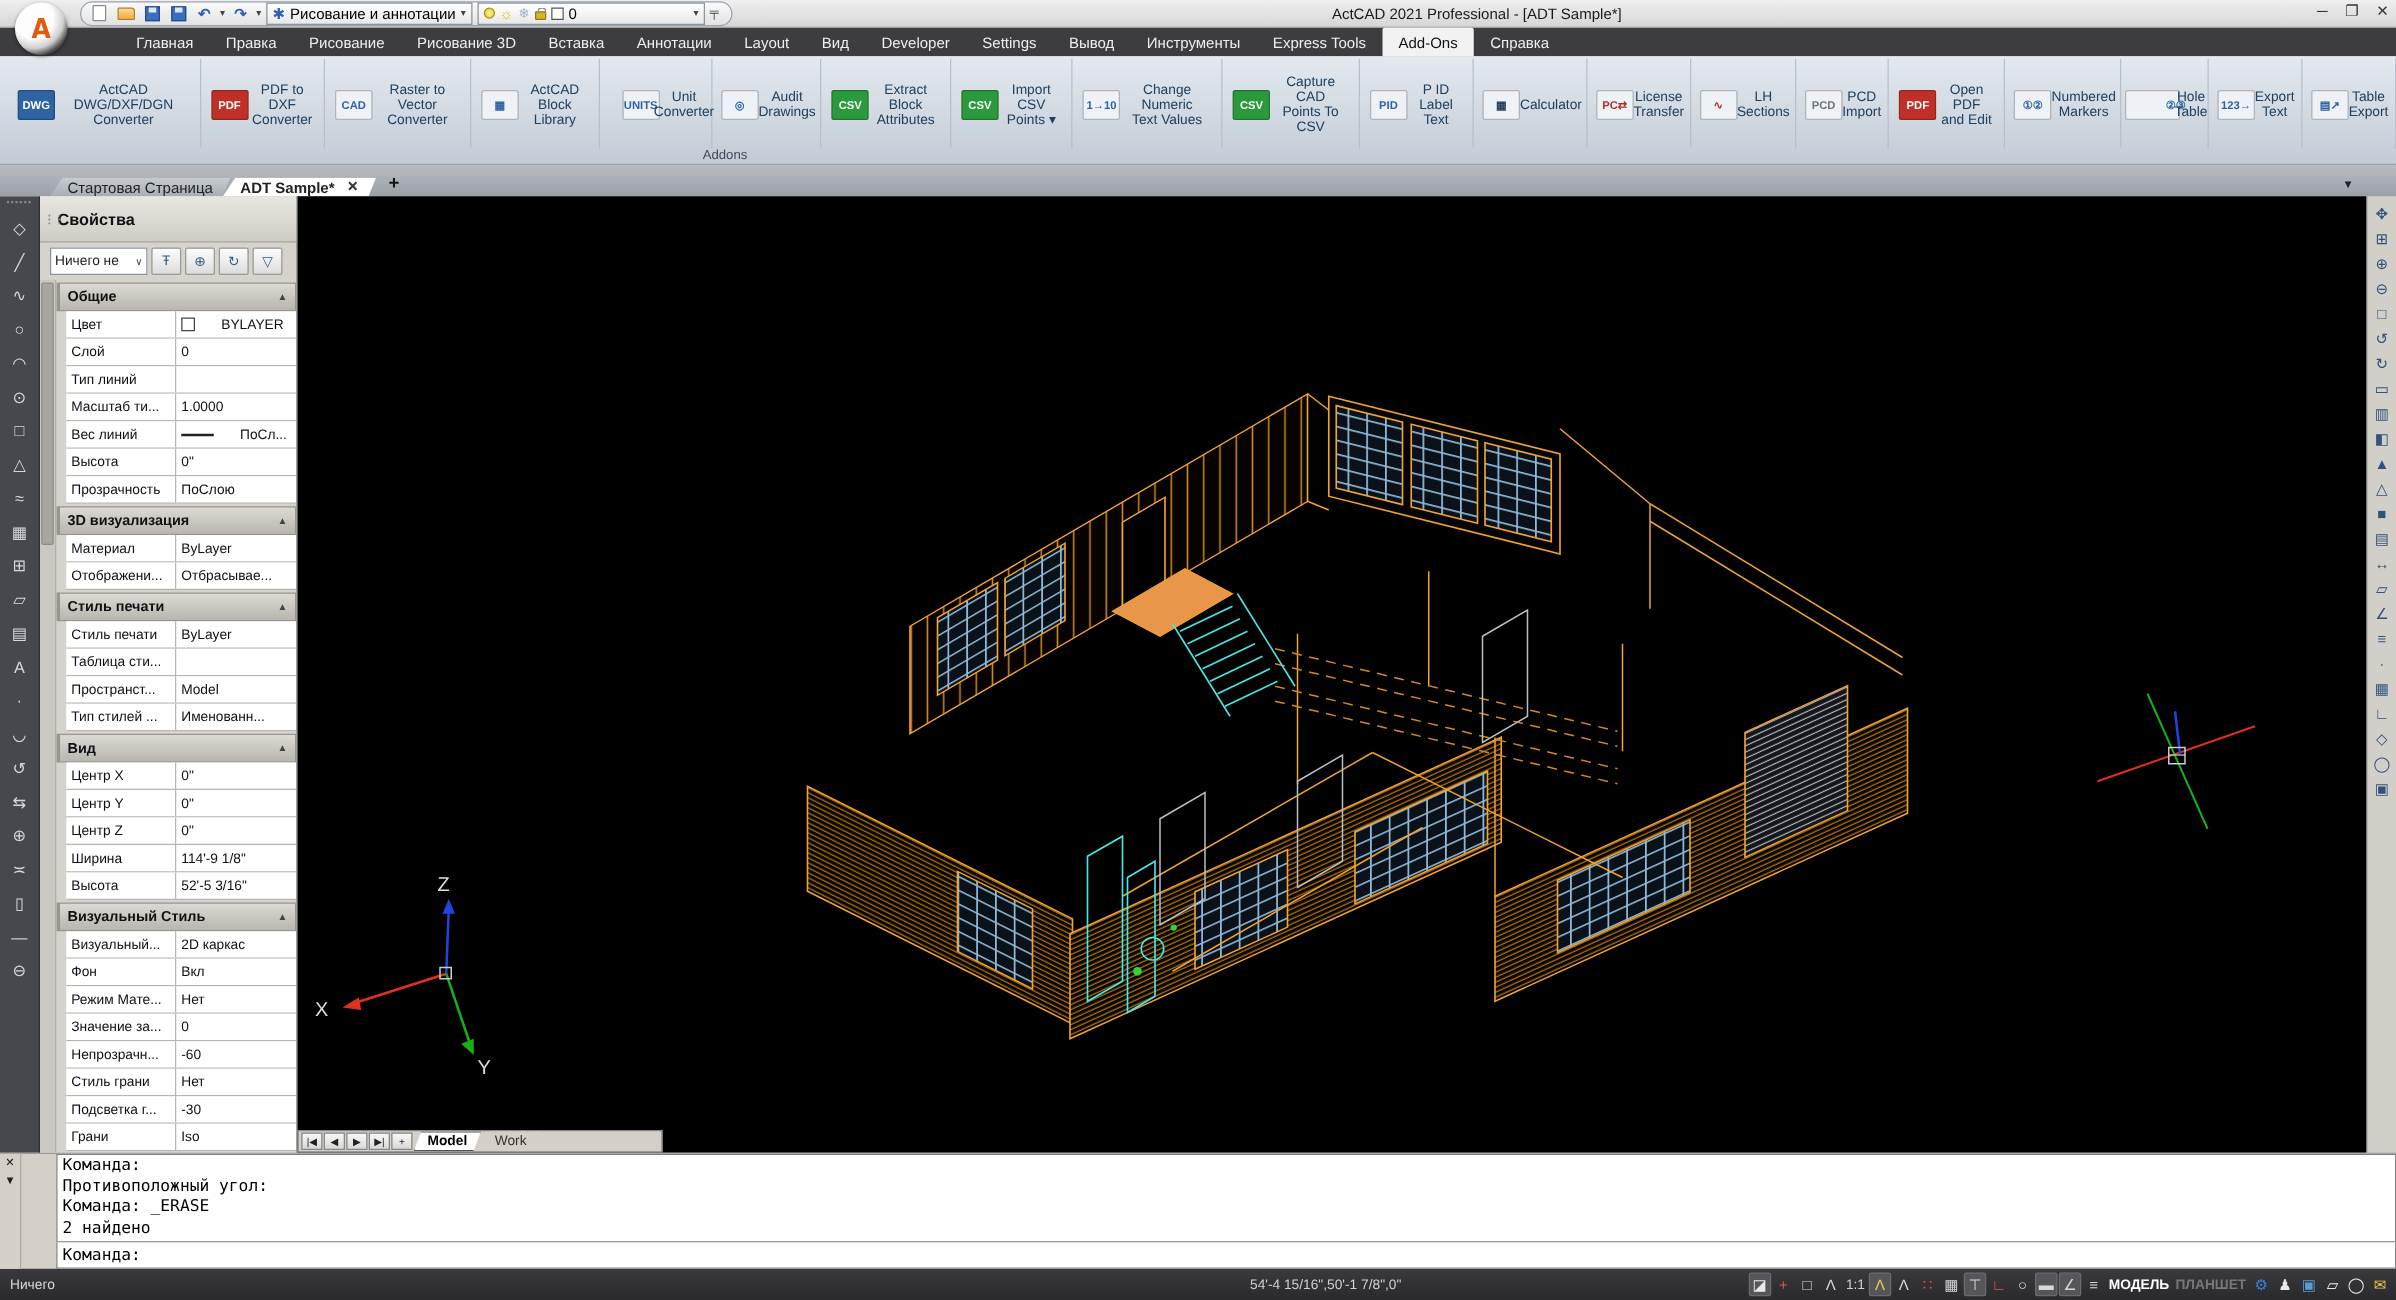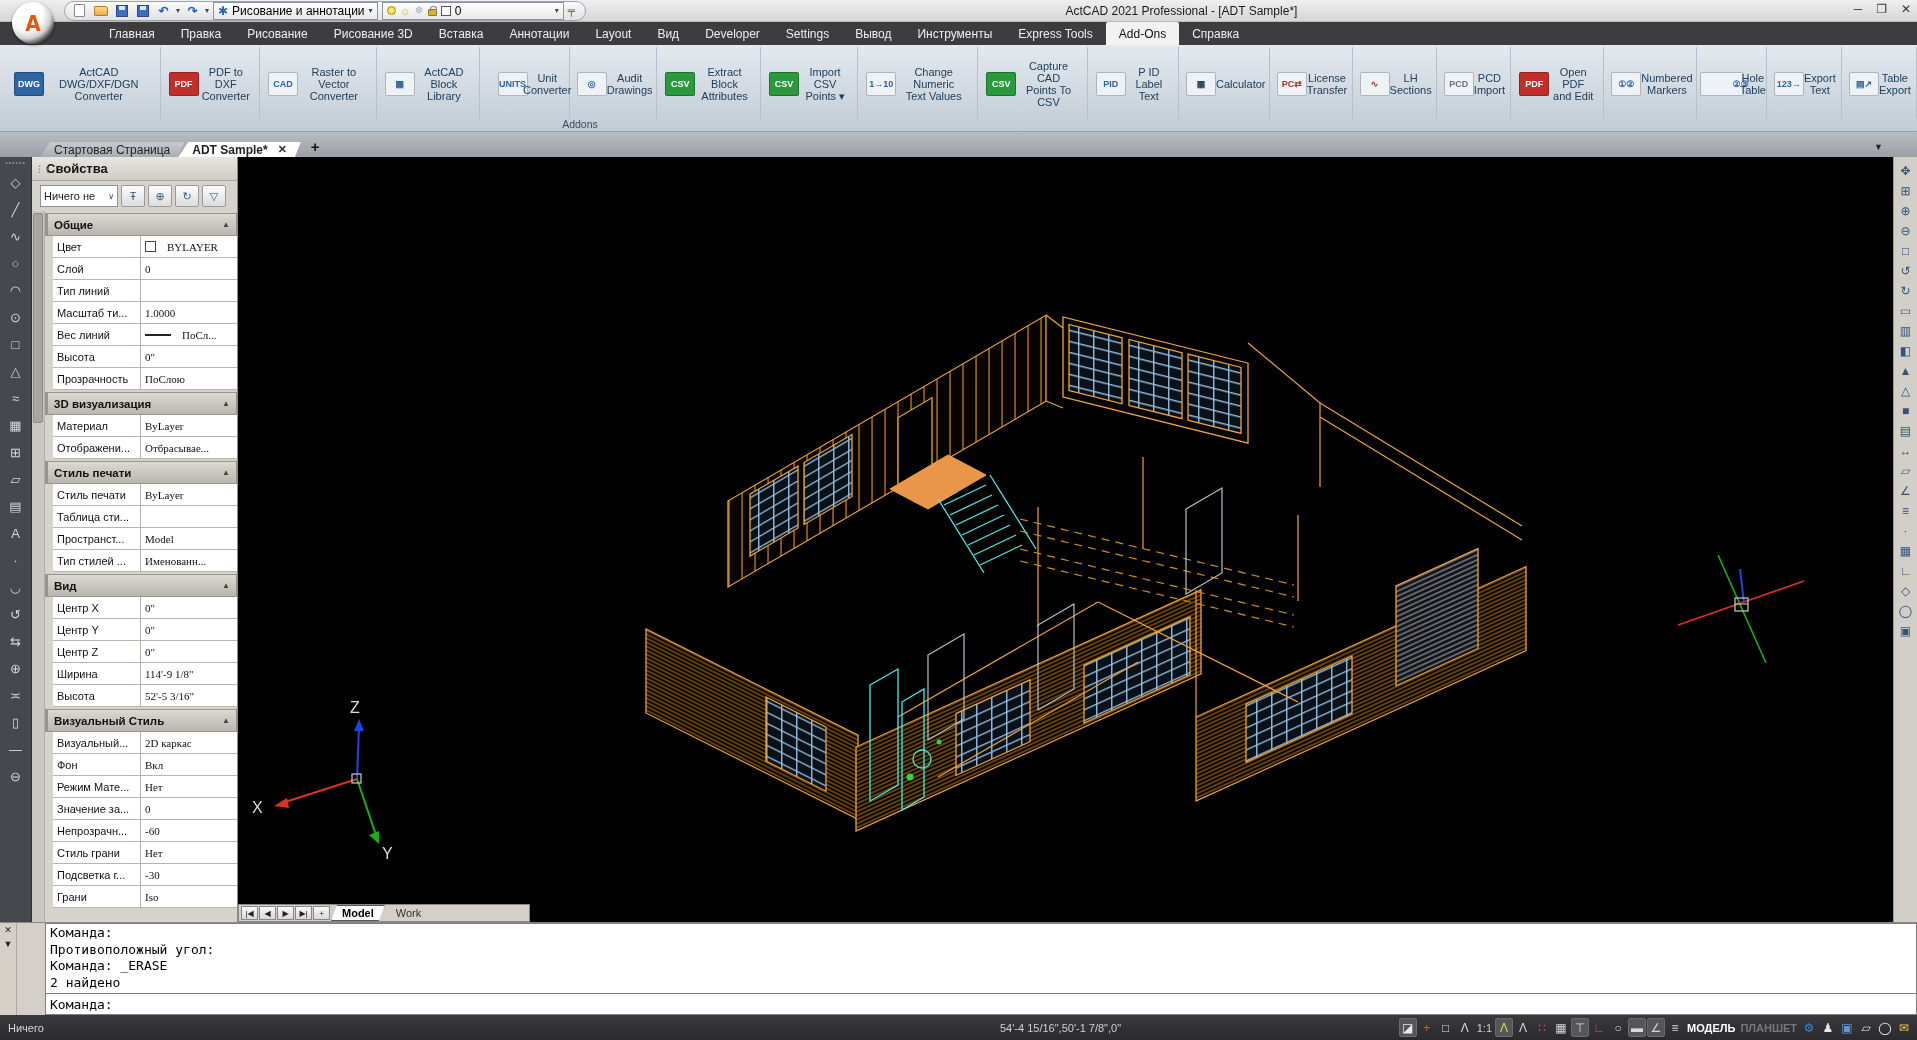--- a/index.html
+++ b/index.html
@@ -61,34 +61,34 @@
 
   
   .main { display:flex; height:765px; }
 
   .left-toolbar { width:32px; background:#47484d; display:flex; flex-direction:column; align-items:center; padding-top:2px; gap:0; border-right:1px solid #2e2e31; }
   .left-toolbar .grip { color:#8d8f96; font-size:7px; letter-spacing:1px; margin-bottom:3px; }
   .ltool { width:26px; height:27px; display:flex; align-items:center; justify-content:center; color:#d4d7dd; font-size:13px; cursor:pointer; border-radius:2px; }
 
   
   .props { width:206px; background:#d6d3cc; border-right:1px solid #8a8a8a; display:flex; flex-direction:column; }
-  .props-title { height:24px; display:flex; align-items:center; font-weight:bold; font-size:13px; color:#111; padding-left:14px; position:relative; background:linear-gradient(#e8e6e0,#cfccc5); border-bottom:1px solid #a8a5a0; }
+  .props-title { height:37px; display:flex; align-items:center; font-weight:bold; font-size:13px; color:#111; padding-left:14px; position:relative; background:linear-gradient(#e8e6e0,#cfccc5); border-bottom:1px solid #a8a5a0; }
   .props-title::before { content:"⋮⋮"; position:absolute; left:3px; color:#8a8a8a; font-size:9px; letter-spacing:-1px; }
   .props-head { display:flex; align-items:center; gap:3px; padding:4px 4px 4px 8px; }
   .sel-combo { width:78px; height:22px; background:#fff; border:1px solid #8a949e; display:flex; align-items:center; justify-content:space-between; padding:0 3px; font-size:11px; color:#222; }
   .ph-btn { width:24px; height:22px; background:linear-gradient(#fdfdfd,#dcdcdc); border:1px solid #9a9a9a; border-radius:2px; display:flex; align-items:center; justify-content:center; font-size:11px; color:#355a82; cursor:pointer; }
   .props-body { flex:1; display:flex; overflow:hidden; }
   .props-scroll { width:13px; background:#cbc8c1; border-right:1px solid #b2afa8; position:relative; }
   .props-scroll .thumb { position:absolute; top:2px; left:1px; width:10px; height:210px; background:#a9a69f; border:1px solid #8e8b84; border-radius:2px; }
   .props-grid { flex:1; background:#d6d3cc; overflow:hidden; }
   .sec-header { height:23px; background:linear-gradient(#dcd9d2,#b9b6af); border:1px solid #98958e; border-left:3px solid #98958e; display:flex; align-items:center; justify-content:space-between; padding:0 6px 0 6px; font-weight:bold; font-size:11.5px; color:#111; margin-top:2px; }
   .sec-caret { font-size:8px; color:#444; }
   .prow { display:flex; height:22px; border-bottom:1px solid #b8b5ae; margin-left:8px; background:#fff; }
   .prow .pl { width:88px; border-right:1px solid #b8b5ae; display:flex; align-items:center; padding-left:4px; font-size:11px; color:#111; overflow:hidden; white-space:nowrap; }
-  .prow .pv { flex:1; display:flex; align-items:center; padding-left:4px; font-size:11px; color:#111; overflow:hidden; white-space:nowrap; gap:11px;font-family:Liberation Serif, serif; }
+  .prow .pv { flex:1; display:flex; align-items:center; padding-left:4px; font-size:11px; color:#111; overflow:hidden; white-space:nowrap; gap:21px; }
   .pv .pswatch { width:11px; height:11px; background:#fff; border:1px solid #444; flex:0 0 auto; }
   .pv .pline { width:26px; height:2px; background:#222; flex:0 0 auto; }
 
   
   .canvas { flex:1; background:#000; position:relative; overflow:hidden; }
   .sheet-tabs { position:absolute; left:0; bottom:0; height:18px; width:292px; background:#d4d0c8; display:flex; align-items:center; border:1px solid #888; gap:1px; padding-left:2px; font-size:11px; }
   .nav-btn { width:17px; height:14px; background:linear-gradient(#f8f8f8,#d8d8d8); border:1px solid #888; font-size:8px; display:flex; align-items:center; justify-content:center; cursor:pointer; color:#222; }
   .sheet-tab { height:16px; padding:0 10px; display:flex; align-items:center; cursor:pointer; clip-path:polygon(6px 0, calc(100% - 0px) 0, calc(100% - 6px) 100%, 0 100%); }
   .sheet-tab.active { background:#fff; font-weight:bold; border:1px solid #555; }
   .sheet-tab.inactive { background:#d4d0c8; color:#333; }

